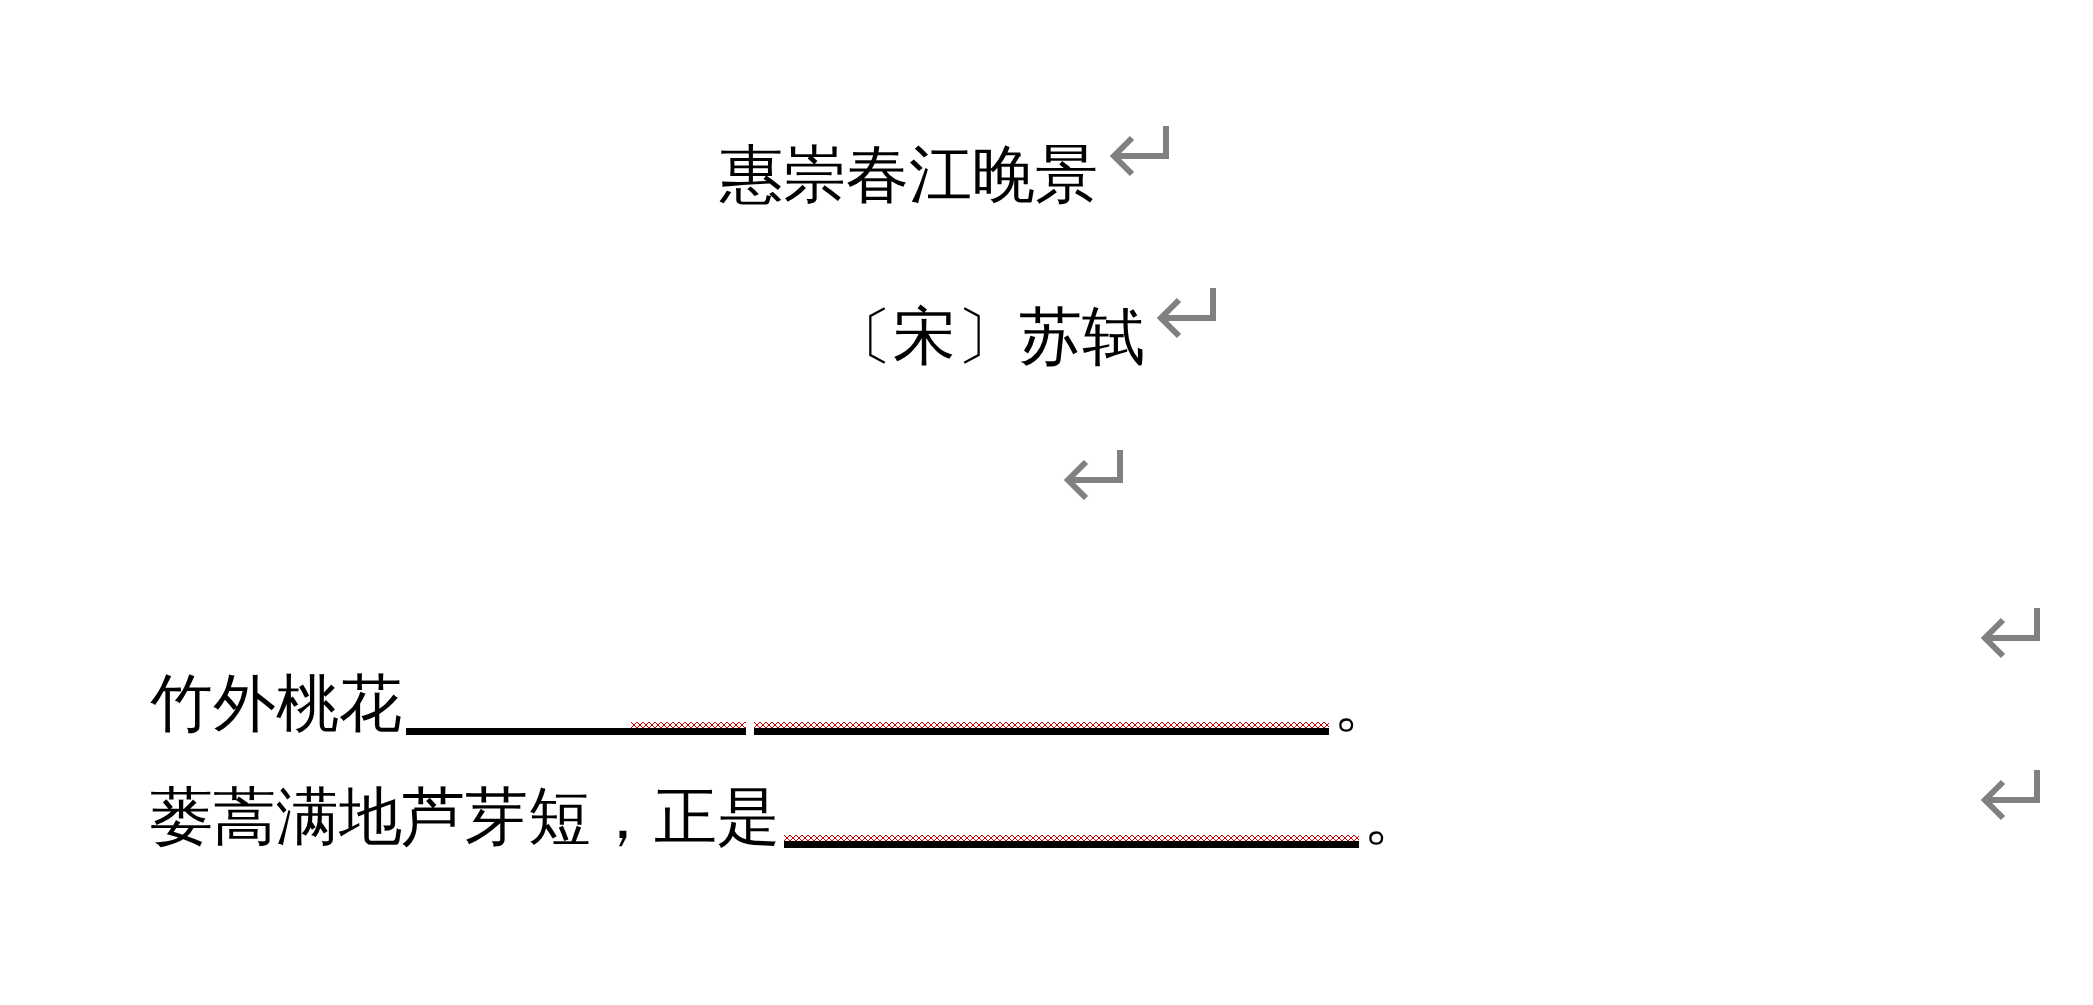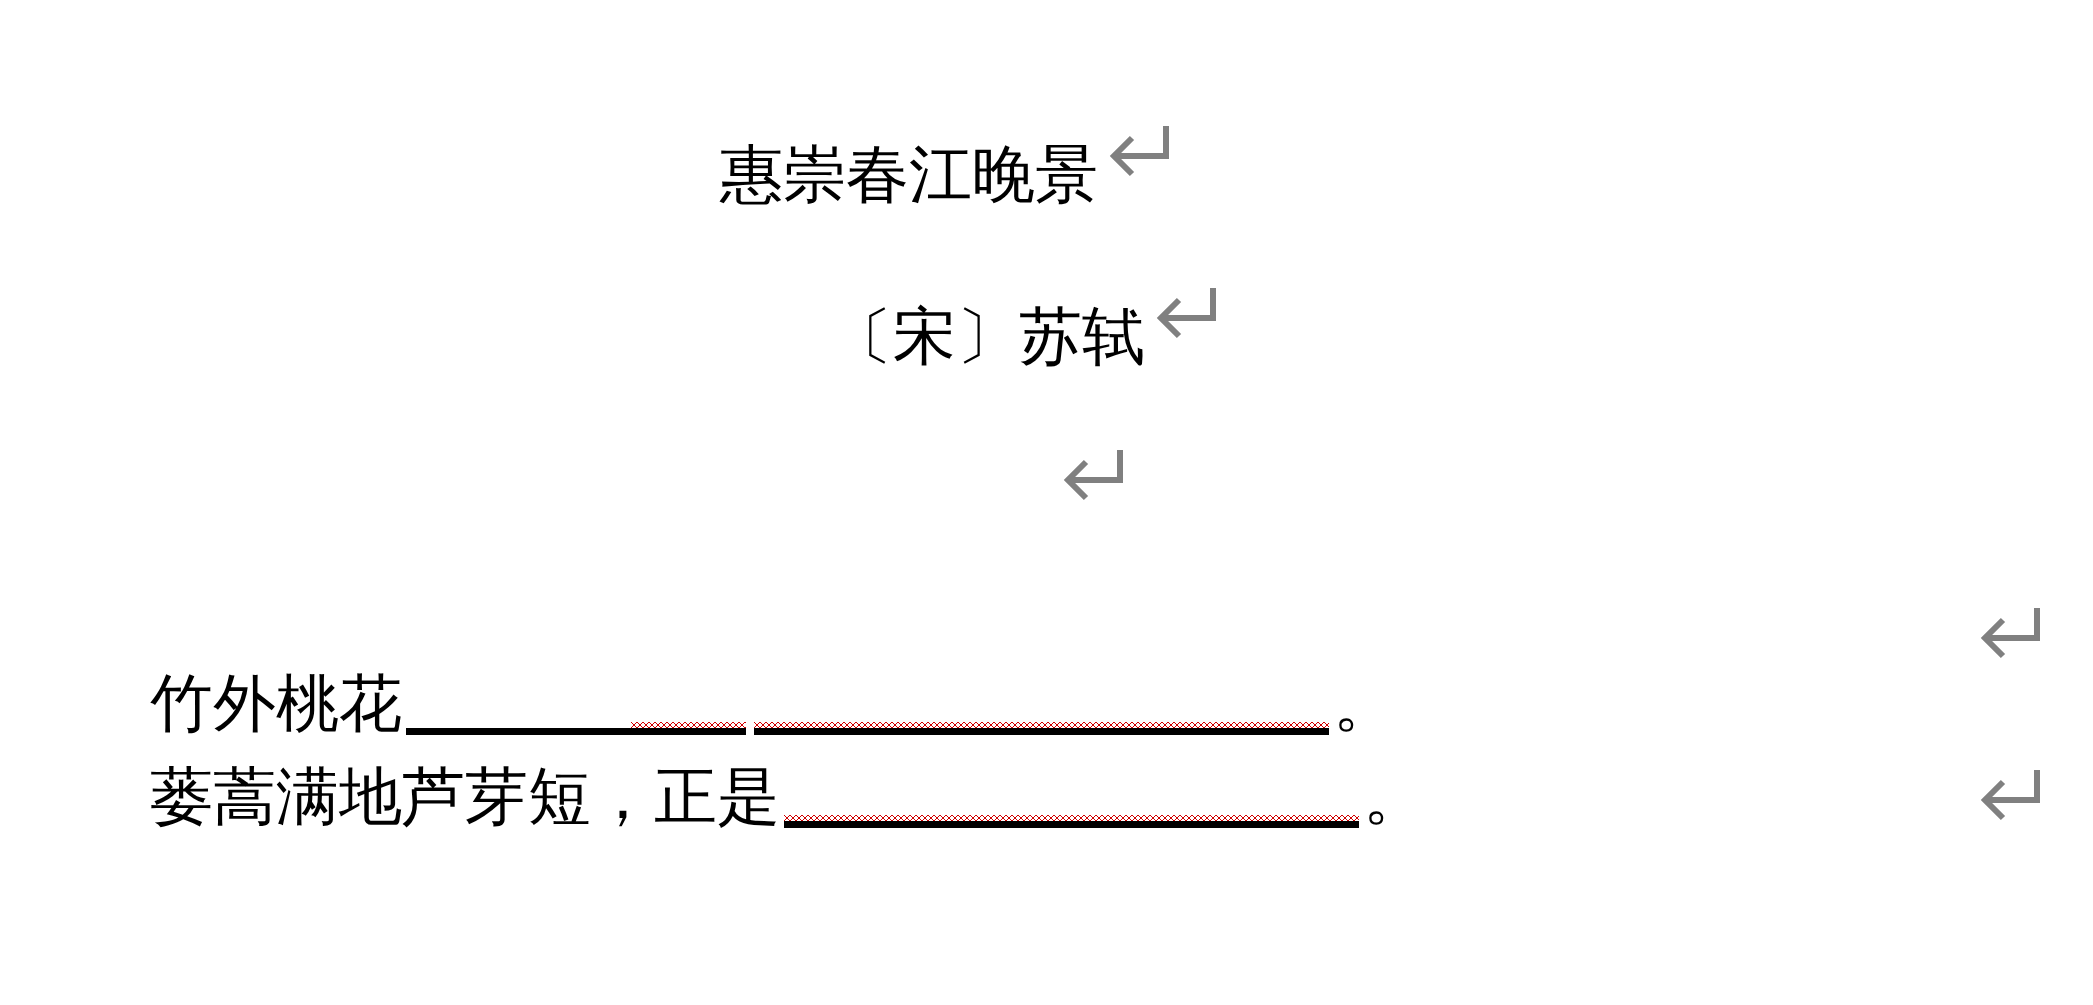--- a/index.html
+++ b/index.html
@@ -28,21 +28,21 @@
     font-size: 63px;
     line-height: 1;
     height: 110px;
     display: flex;
     align-items: flex-end;
   }
   .title-line { left: 720px; top: 96px; }
   .author-line { left: 830px; top: 258px; }
   .empty-line { left: 1058px; top: 420px; }
   .verse1 { left: 150px; top: 580px; margin-top: 45px; }
-  .verse2 { left: 150px; top: 718px; }
+  .verse2 { left: 150px; top: 738px; }
 
   .text { display: inline-block; }
   .pilcrow {
     display: inline-block;
     width: 70px;
     height: 70px;
     margin-left: 6px;
     position: relative;
     align-self: center;
   }

